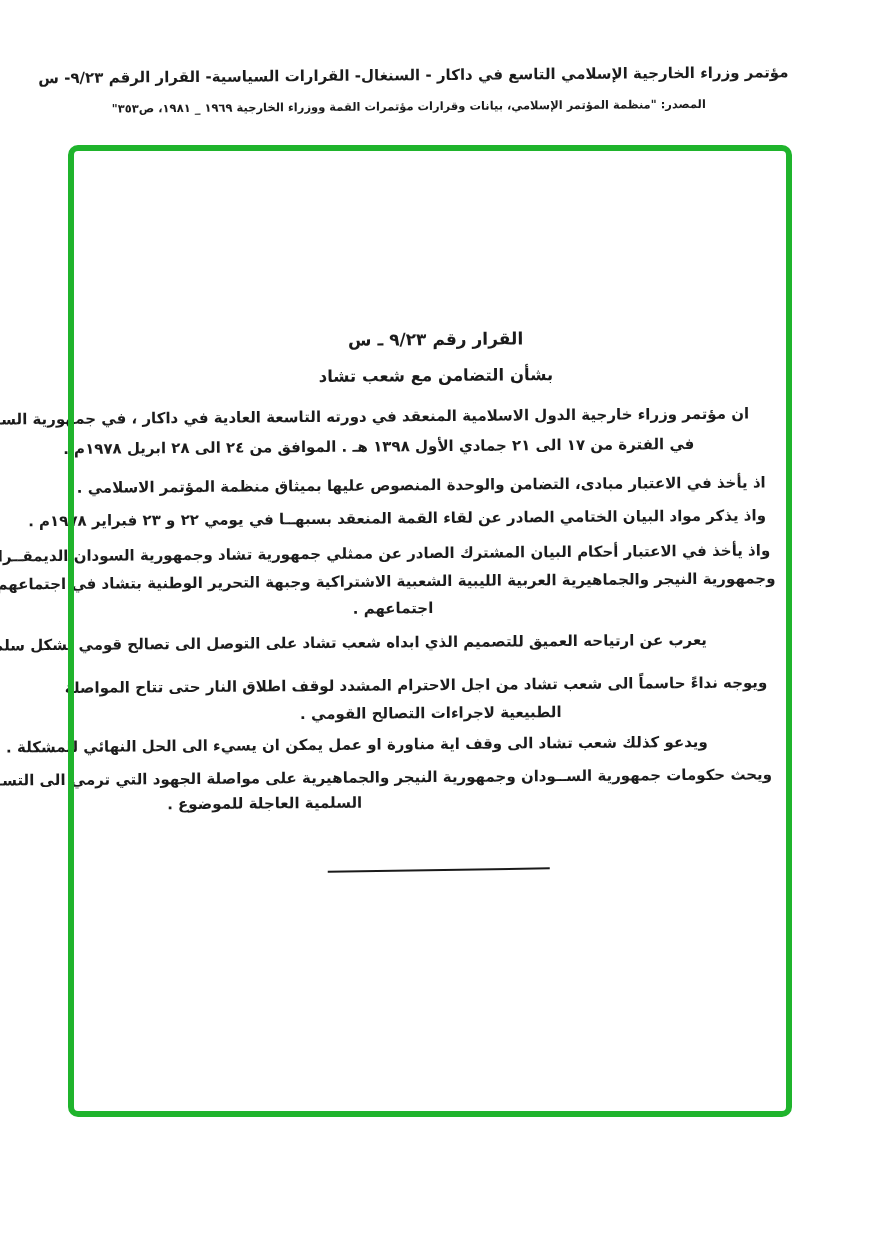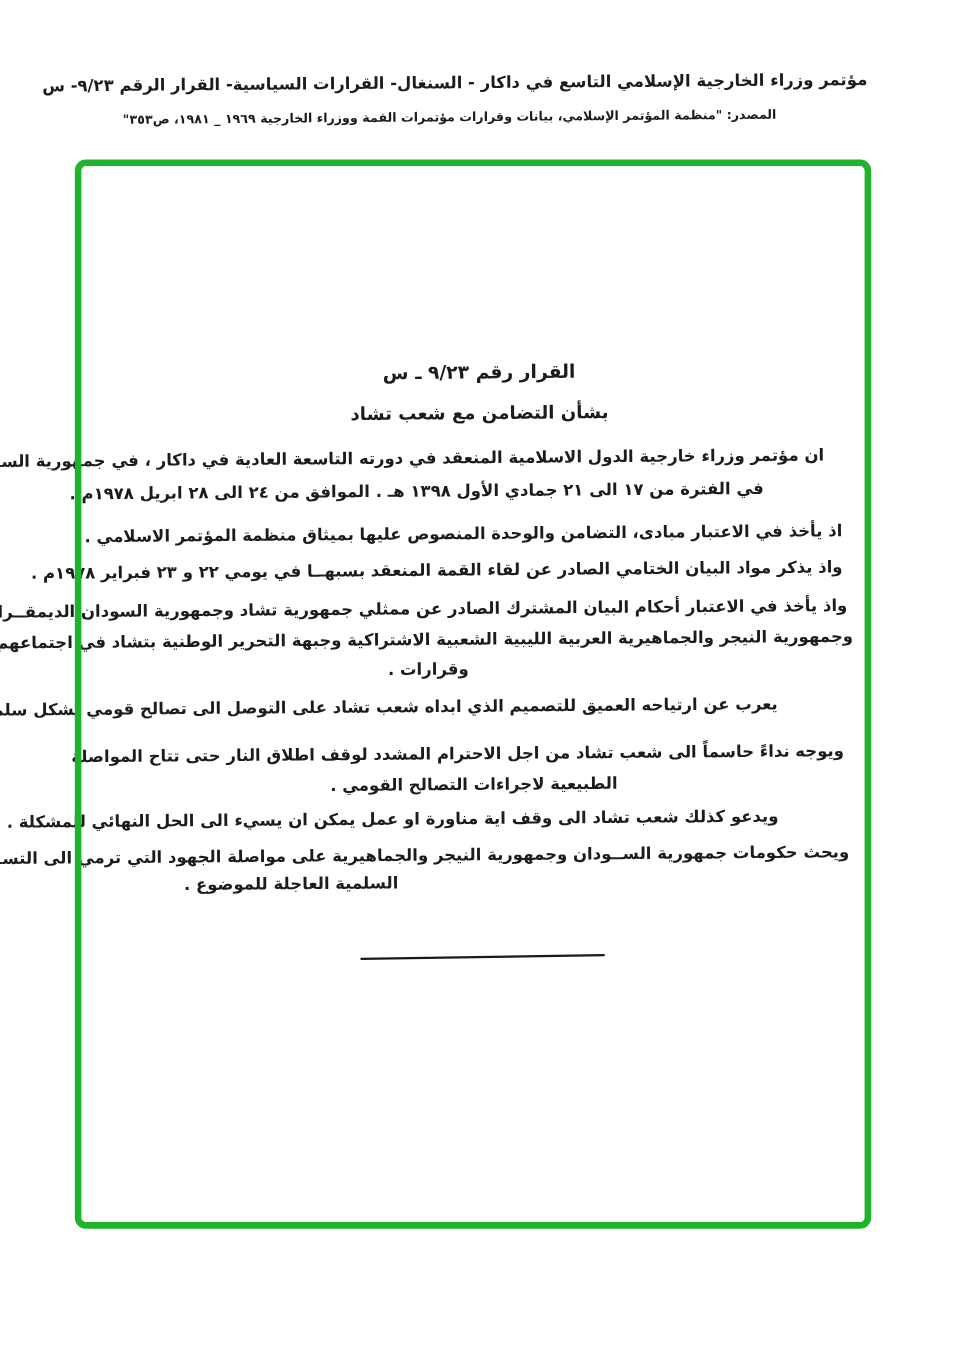--- a/index.html
+++ b/index.html
@@ -86,21 +86,21 @@
 
     <div class="ln p1a">ان مؤتمر وزراء خارجية الدول الاسلامية المنعقد في دورته التاسعة العادية في داكار ، في جمهورية الســنغال</div>
     <div class="ln p1b">في الفترة من ١٧ الى ٢١ جمادي الأول ١٣٩٨ هـ . الموافق من ٢٤ الى ٢٨ ابريل ١٩٧٨م .</div>
 
     <div class="ln p2a">اذ يأخذ في الاعتبار مبادى، التضامن والوحدة المنصوص عليها بميثاق منظمة المؤتمر الاسلامي .</div>
 
     <div class="ln p3a">واذ يذكر مواد البيان الختامي الصادر عن لقاء القمة المنعقد بسبهــا في يومي ٢٢ و ٢٣ فبراير ١٩٧٨م .</div>
 
     <div class="ln p4a">واذ يأخذ في الاعتبار أحكام البيان المشترك الصادر عن ممثلي جمهورية تشاد وجمهورية السودان الديمقــراطية</div>
     <div class="ln p4b">وجمهورية النيجر والجماهيرية العربية الليبية الشعبية الاشتراكية وجبهة التحرير الوطنية بتشاد في اجتماعهم بسبها</div>
-    <div class="ln p4c">وقرارات .</div>
+    <div class="ln p4c">اجتماعهم .</div>
 
     <div class="ln p5a">يعرب عن ارتياحه العميق للتصميم الذي ابداه شعب تشاد على التوصل الى تصالح قومي بشكل سلمي .</div>
 
     <div class="ln p6a">ويوجه  نداءً حاسماً الى شعب تشاد من اجل الاحترام المشدد لوقف اطلاق النار حتى تتاح المواصلة</div>
     <div class="ln p6b">الطبيعية لاجراءات التصالح القومي .</div>
 
     <div class="ln p7a">ويدعو كذلك شعب تشاد الى وقف اية مناورة او عمل يمكن ان يسيء الى الحل النهائي للمشكلة .</div>
 
     <div class="ln p8a">ويحث حكومات جمهورية الســودان وجمهورية النيجر والجماهيرية على مواصلة الجهود التي ترمي الى التســوية</div>
     <div class="ln p8b">السلمية العاجلة للموضوع .</div>

